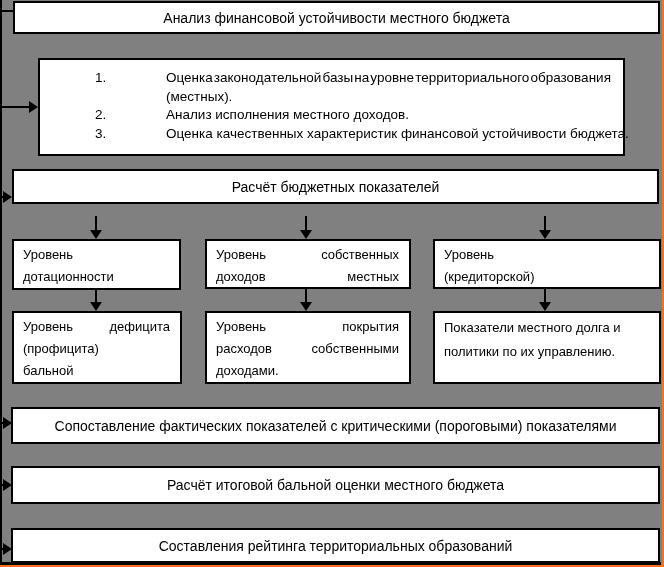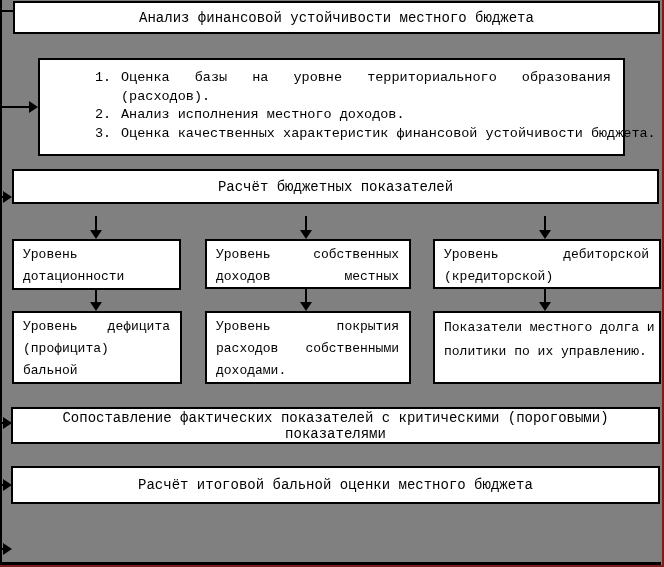--- a/index.html
+++ b/index.html
@@ -1,37 +1,37 @@
 <!DOCTYPE html>
 <html><head>
 <meta charset="utf-8">
 <style>
   html,body{margin:0;padding:0;}
   .stage{
-    position:relative;width:664px;height:567px;background:#7f1d1d;
-    font-family:Liberation Mono, monospace;color:#000;
+    position:relative;width:664px;height:567px;background:#f97316;
+    font-family:Liberation Sans, sans-serif;color:#000;
     overflow:hidden;
   }
   .graybg{position:absolute;left:0;top:0;width:662px;height:565px;background:#808080;}
   .feed-vline{position:absolute;left:0;top:0;width:2px;height:565px;background:#000;}
   .bottom-border{position:absolute;left:0;top:562px;width:661px;height:3px;background:#000;}
   .top-connector{position:absolute;left:2px;top:10px;width:11px;height:2px;background:#000;}
 
   .box{position:absolute;background:#ffffff;border:2px solid #000;box-sizing:border-box;}
   .hdr{display:flex;align-items:center;justify-content:center;text-align:center;
        font-size:14px;line-height:16px;padding:0 10px;}
 
   
   .b-title{left:13px;top:1px;width:647px;height:33px;}
   
   .b-steps{left:38px;top:58px;width:587px;height:98px;
            font-size:13.5px;line-height:18.5px;padding:9px 12px 0 55px;}
   .li-row{display:flex;}
   .li-num{flex:0 0 26px;}
-  .li-text{flex:1;}
+  .li-text{flex:1;margin-left:45px;}
   
   .b-calc{left:12px;top:169px;width:647px;height:35px;}
   
   .small{font-size:13px;line-height:22px;padding:3px 10px 0 9px;}
   .b-a1{left:12px;top:239px;width:169px;height:51px;}
   .b-b1{left:205px;top:239px;width:206px;height:50px;}
   .b-c1{left:433px;top:239px;width:228px;height:50px;}
   .b-a2{left:12px;top:311px;width:170px;height:73px;}
   .b-b2{left:205px;top:311px;width:206px;height:73px;}
   .b-c2{left:433px;top:311px;width:228px;height:73px;line-height:24px;}
@@ -65,27 +65,28 @@
   <div class="box hdr b-title">
     <span>Анализ финансовой устойчивости местного бюджета</span>
   </div>
 
   <div class="box b-steps">
       <div class="li-row">
         <span class="li-num">1.</span>
         <div class="li-text">
           <div class="tline spread">
             <span>Оценка</span>
+            <span>законодательной</span>
             <span>базы</span>
             <span>на</span>
             <span>уровне</span>
             <span>территориального</span>
             <span>образования</span>
           </div>
-          <div class="tline"><span>(расходов).</span></div>
+          <div class="tline"><span>(местных).</span></div>
         </div>
       </div>
       <div class="li-row">
         <span class="li-num">2.</span>
         <div class="li-text">
           <div class="tline"><span>Анализ исполнения местного доходов.</span></div>
         </div>
       </div>
       <div class="li-row">
         <span class="li-num">3.</span>
@@ -109,21 +110,20 @@
         <span>собственных</span>
       </div>
       <div class="tline spread">
         <span>доходов</span>
         <span>местных</span>
       </div>
     </div>
   <div class="box small b-c1">
       <div class="tline spread">
         <span>Уровень</span>
-        <span>дебиторской</span>
       </div>
       <div class="tline"><span>(кредиторской)</span></div>
     </div>
 
   <div class="box small b-a2">
       <div class="tline spread">
         <span>Уровень</span>
         <span>дефицита</span>
       </div>
       <div class="tline"><span>(профицита)</span></div>
@@ -144,20 +144,23 @@
       <div class="tline"><span>Показатели местного долга и</span></div>
       <div class="tline"><span>политики по их управлению.</span></div>
     </div>
 
   <div class="box hdr b-compare">
     <span>Сопоставление фактических показателей с критическими (пороговыми) показателями</span>
   </div>
   <div class="box hdr b-score">
     <span>Расчёт итоговой бальной оценки местного бюджета</span>
   </div>
+  <div class="box hdr b-rating">
+    <span>Составления рейтинга территориальных образований</span>
+  </div>
 
   <div class="shaft-h" style="left:2px;top:106px;width:27px;"></div>
   <div class="head-right" style="left:29px;top:101px;"></div>
 
   <div class="shaft-h" style="left:2px;top:196px;width:2px;"></div>
   <div class="head-right" style="left:3px;top:191px;"></div>
 
   <div class="shaft-h" style="left:2px;top:422px;width:2px;"></div>
   <div class="head-right" style="left:3px;top:417px;"></div>
 

